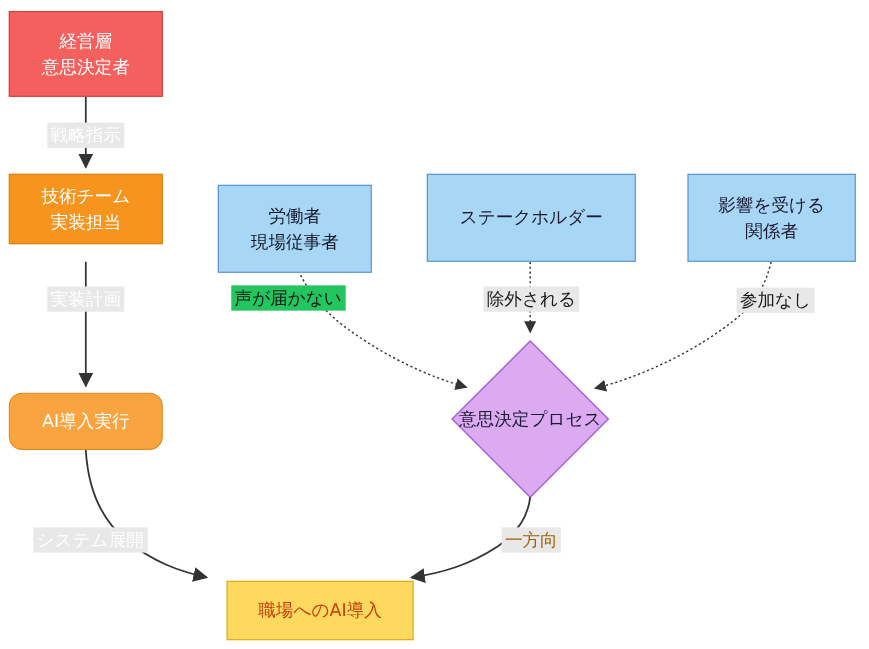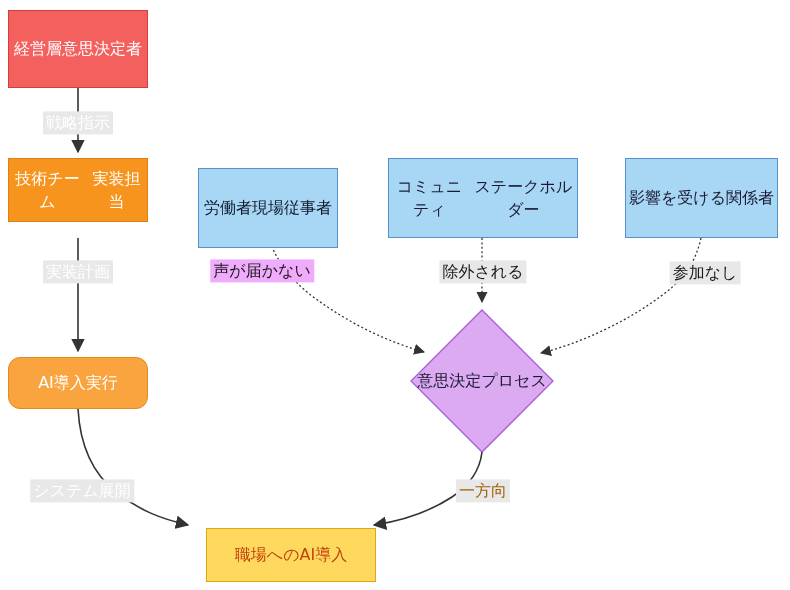--- a/index.html
+++ b/index.html
@@ -2,21 +2,21 @@
 <html><head>
 <meta charset="utf-8">
 <style>
   html,body{margin:0;padding:0;background:#ffffff;}
   .canvas{
     position:relative;width:790px;height:590px;background:#ffffff;overflow:hidden;
     font-family:"DejaVu Sans","Liberation Sans",sans-serif;
   }
   .edges-layer{position:absolute;left:0;top:0;width:790px;height:590px;}
   .node{
-    position:absolute;display:flex;justify-content:center;align-items:center;
+    position:absolute;display:flex;flex-direction:column;justify-content:center;align-items:center;
     border:1px solid #000;font-size:16px;line-height:1.45;text-align:center;box-sizing:border-box;
   }
   .node span{display:block;}
   .diamond-label{
     position:absolute;display:flex;flex-direction:row;justify-content:center;align-items:center;
     font-size:16px;line-height:1.55;text-align:center;pointer-events:none;
   }
   .edge-label{
     position:absolute;transform:translate(-50%,-50%);
     font-size:16px;line-height:1.2;padding:2px 3px;white-space:nowrap;
@@ -59,21 +59,20 @@
   <div class="node" style="left: 8px; top: 357px; width: 140px; height: 52px; background: rgb(249, 164, 63); border-color: rgb(225, 138, 30); color: rgb(255, 255, 255); border-radius: 12px;">
     <span>AI導入実行</span>
   </div>
 
   <div class="node" style="left: 198px; top: 168px; width: 140px; height: 80px; background: rgb(168, 214, 245); border-color: rgb(85, 145, 204); color: #0f172a;">
     <span>労働者</span>
     <span>現場従事者</span>
   </div>
 
   <div class="node" style="left: 388px; top: 158px; width: 190px; height: 80px; background: rgb(168, 214, 245); border-color: rgb(85, 145, 204); color: rgb(26, 26, 51);">
-    <span>コミュニティ</span>
     <span>ステークホルダー</span>
   </div>
 
   <div class="node" style="left: 625px; top: 158px; width: 153px; height: 80px; background: rgb(168, 214, 245); border-color: rgb(85, 145, 204); color: rgb(26, 26, 51);">
     <span>影響を受ける</span>
     <span>関係者</span>
   </div>
 
   <div class="diamond-label" style="left: 412px; top: 331px; width: 140px; height: 100px; color: rgb(26, 26, 51);">
     <span>意思決定</span>
@@ -83,21 +82,21 @@
   <div class="node" style="left: 206px; top: 528px; width: 170px; height: 54px; background: rgb(255, 217, 94); border-color: rgb(223, 168, 17); color: #c2410c;">
     <span>職場へのAI導入</span>
   </div>
 
   <div class="edge-label" style="left: 78px; top: 123px; background: rgb(232, 232, 232); color: rgb(255, 255, 255);">戦略指示</div>
 
   <div class="edge-label" style="left: 78px; top: 272px; background: rgb(232, 232, 232); color: rgb(255, 255, 255);">実装計画</div>
 
   <div class="edge-label" style="left: 82px; top: 491px; background: rgb(232, 232, 232); color: rgb(255, 255, 255);">システム展開</div>
 
-  <div class="edge-label" style="left: 262px; top: 271px; background: #f0abfc; color: rgb(26, 26, 26);">声が届かない</div>
+  <div class="edge-label" style="left: 262px; top: 271px; background: #22c55e; color: rgb(26, 26, 26);">声が届かない</div>
 
   <div class="edge-label" style="left: 483px; top: 272px; background: rgb(232, 232, 232); color: rgb(26, 26, 26);">除外される</div>
 
   <div class="edge-label" style="left: 705px; top: 273px; background: rgb(232, 232, 232); color: rgb(26, 26, 26);">参加なし</div>
 
   <div class="edge-label" style="left: 483px; top: 491px; background: rgb(232, 232, 232); color: #a16207;">一方向</div>
 
 </div>
 
 </body></html>

